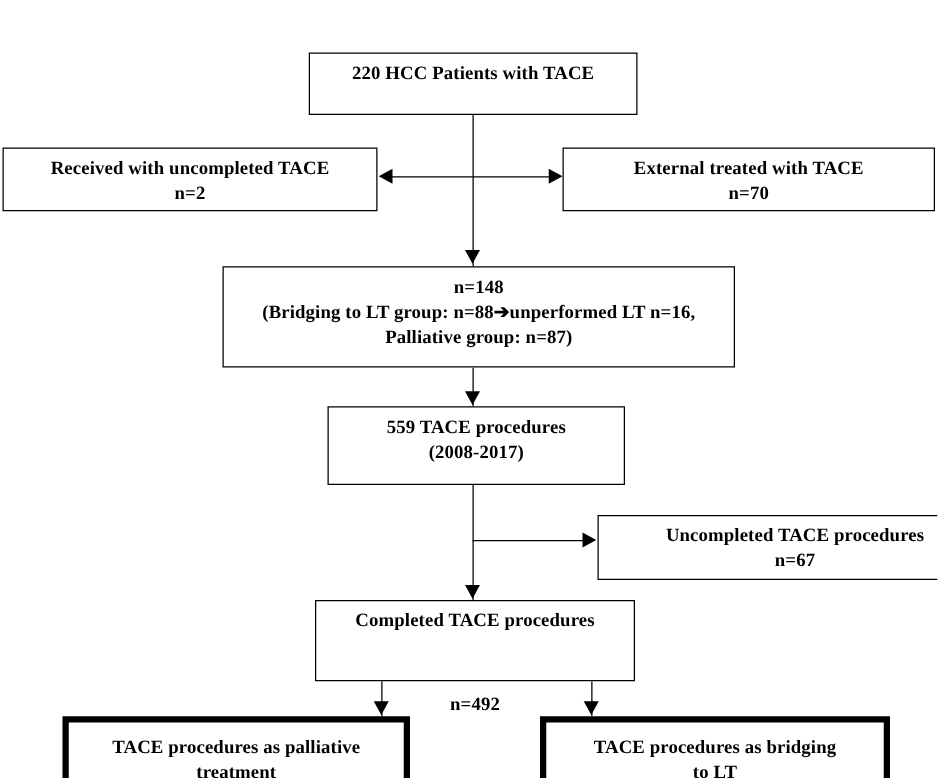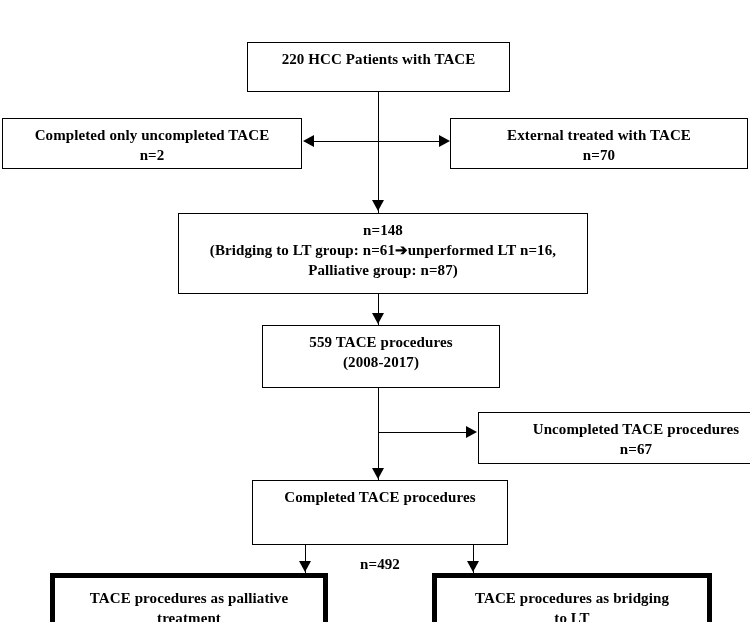--- a/index.html
+++ b/index.html
@@ -112,32 +112,32 @@
   <div class="arrow-down" style="left:299px; top:521px;"></div>
 
   <div class="vline" style="left:473px; top:505px; height:28px;"></div>
   <div class="arrow-down" style="left:467px; top:521px;"></div>
 
   <div class="box" id="box-total">
     <span class="line">220 HCC Patients with TACE</span>
   </div>
 
   <div class="box" id="box-uncompleted-only">
-    <span class="line">Completed only uncompleted TACE</span>
+    <span class="line">Received with uncompleted TACE</span>
     <span class="line">n=2</span>
   </div>
 
   <div class="box" id="box-external">
     <span class="line">External treated with TACE</span>
     <span class="line">n=70</span>
   </div>
 
   <div class="box" id="box-included">
     <span class="line">n=148</span>
-    <span class="line">(Bridging to LT group: n=61➔unperformed LT n=16,</span>
+    <span class="line">(Bridging to LT group: n=88➔unperformed LT n=16,</span>
     <span class="line">Palliative group: n=87)</span>
   </div>
 
   <div class="box" id="box-procedures">
     <span class="line">559 TACE procedures</span>
     <span class="line">(2008-2017)</span>
   </div>
 
   <div class="box" id="box-uncompleted-proc">
     <span class="line">Uncompleted TACE procedures</span>

